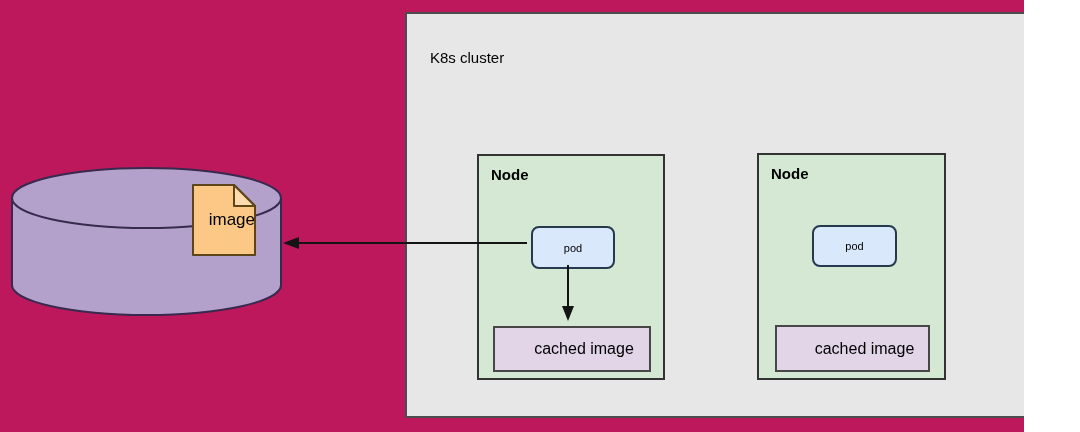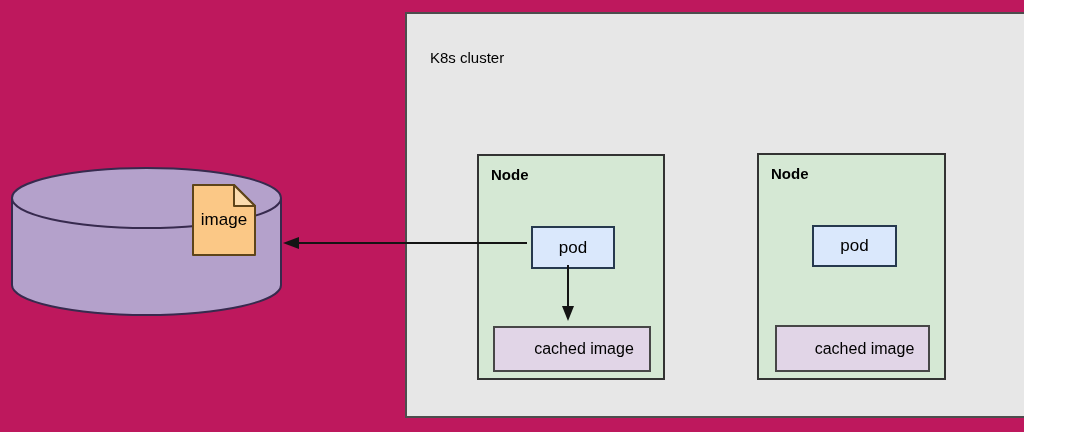--- a/index.html
+++ b/index.html
@@ -37,23 +37,23 @@
   .node-label {
     left: 12px; top: 10px;
     font-size: 15px;
     font-weight: bold;
   }
 
   
   .pod {
     background: var(--pod-fill, #dae8fc);
     border: 2px solid var(--pod-border, #26394e);
-    border-radius: 0;
+    border-radius: 8px;
     display: flex; align-items: center; justify-content: center;
-    font-size: 17px;
+    font-size: 11px;
     z-index: 2;
   }
   #pod-1 { left: 52px; top: 70px; width: 84px; height: 43px; }
   #pod-2 { left: 53px; top: 70px; width: 85px; height: 42px; }
 
   
   .cached {
     background: var(--cached-fill, #e1d5e7);
     border: 2px solid var(--cached-border, #474747);
     display: flex; align-items: center; justify-content: center;
@@ -78,21 +78,21 @@
   .arrow-head { fill: var(--arrow-color, #141414); stroke: none; }
 
   
   #registry-label {
     left: 85px; top: 253px; width: 122px;
     text-align: center; font-size: 17px;
     z-index: 4;
   }
   #image-label {
     left: 193px; top: 210px; width: 62px;
-    text-align: center; font-size: 17px;
+    text-align: right; font-size: 17px;
     z-index: 4;
   }
 </style>
 </head>
 <body>
 
 <div id="canvas">
 
   <div id="cluster" class="abs">
     <div id="cluster-label" class="abs">K8s cluster</div>

